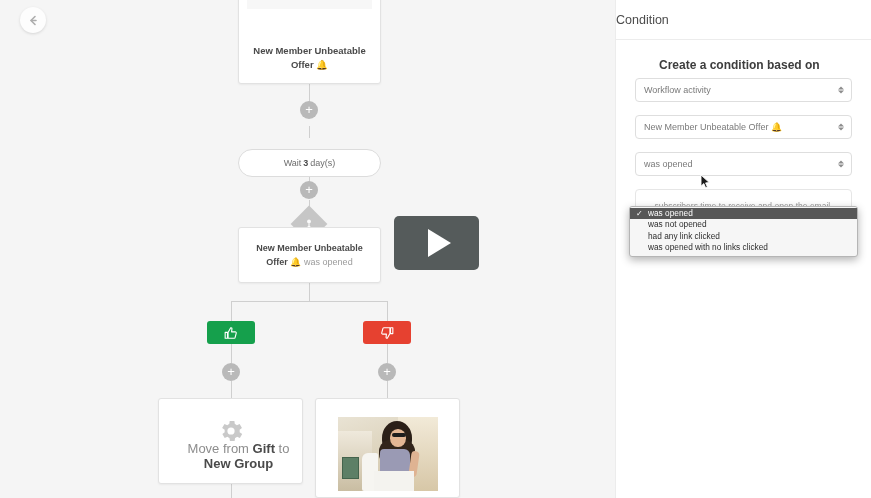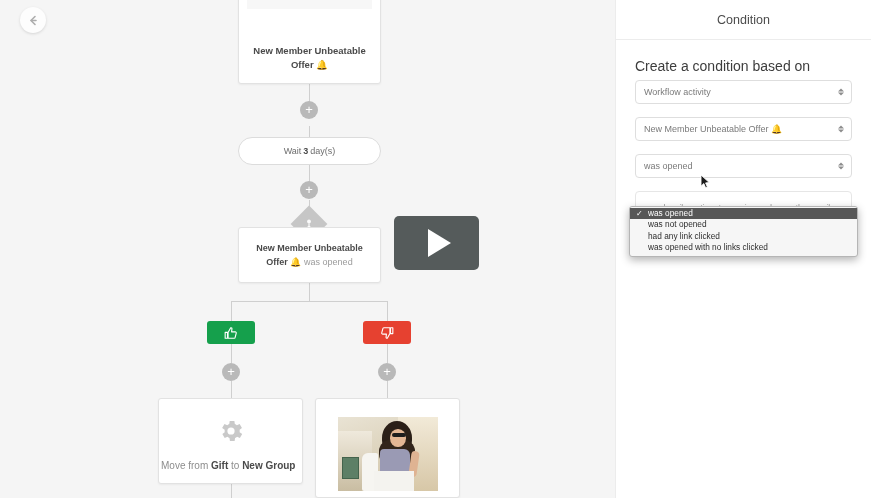--- a/index.html
+++ b/index.html
@@ -60,21 +60,21 @@
     padding-top: 5px;
   }
   .card-label {
     position: absolute; left: 0; right: 0; bottom: 10px;
     text-align: center; font-size: 9.5px; color: #4a4a4a;
     line-height: 1.55; padding: 0 10px; font-weight: 600;
   }
 
   
   #wait-node {
-    position: absolute; left: 238px; top: 137px;
+    position: absolute; left: 238px; top: 149px;
     width: 143px; height: 28px;
     background: #fff; border: 1px solid #dcdcdc; border-radius: 14px;
     display: flex; align-items: center; justify-content: center;
     font-size: 9px; color: #6d6d6d;
   }
   #wait-node b { color:#4a4a4a; font-weight:700; margin:0 2px; }
 
   
   #diamond {
     position: absolute; left: 296px; top: 211px;
@@ -97,22 +97,22 @@
     position: absolute; width: 48px; height: 23px; border-radius: 3px;
     display:flex; align-items:center; justify-content:center; cursor:pointer;
   }
   #yes-btn { left: 207px; top: 321px; background: #15a04c; }
   #no-btn  { left: 363px; top: 321px; background: #e64130; }
 
   
   #move-card { left: 158px; top: 398px; width: 145px; height: 86px; }
   #gear-wrap { position:absolute; left:0; right:0; top: 18px; display:flex; justify-content:center; }
   .move-label {
-    position:absolute; left:2px; right:0; bottom: 12px; 
-    font-size: 10px; color:#8d8d8d;
+    position:absolute; left:16px; right:0; bottom: 12px; text-align:center;
+    font-size: 13px; color:#8d8d8d;
   }
   .move-label b { color:#4a4a4a; font-weight:700; }
 
   #img-card { left: 315px; top: 398px; width: 145px; height: 100px; }
   .photo {
     position: absolute; left: 22px; top: 18px; width: 100px; height: 74px;
     overflow: hidden;
     background:
       linear-gradient(180deg,#cfd7db 0%,#e6e2d6 45%,#d8cdb8 100%);
   }
@@ -165,26 +165,26 @@
   }
 
   
   #panel {
     position: absolute; left: 615px; top: 0;
     width: 256px; height: 498px; background: #fff;
     border-left: 1px solid #ececec;
   }
   #panel-header {
     height: 40px; border-bottom: 1px solid #ececec;
-    display:flex; align-items:center; justify-content:center;
+    display:flex; align-items:center; 
   }
   #panel-header .t { font-size: 12.5px; color:#4c4c4c; }
   #panel-body { padding: 18px 19px 0 19px; position: relative; }
 
-  .field-label { font-size: 14px; font-weight:400; color:#3d3d3d; margin-bottom:6px; }
+  .field-label { font-size: 12px; font-weight:700; color:#3d3d3d; margin-bottom:6px;margin-left:24px; }
   .select {
     position: relative;
     height: 24px; border:1px solid #dedede; border-radius:4px;
     background:#fff; display:flex; align-items:center;
     padding: 0 20px 0 8px; font-size: 9px; color:#7a7a7a;
     cursor:pointer; margin-bottom: 13px;
     white-space: nowrap; overflow: hidden;
   }
   .spin {
     position:absolute; right:7px; top:50%; transform:translateY(-50%);

